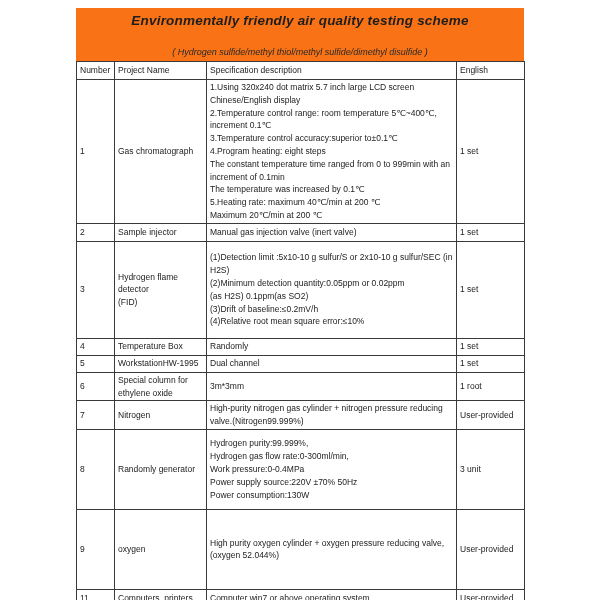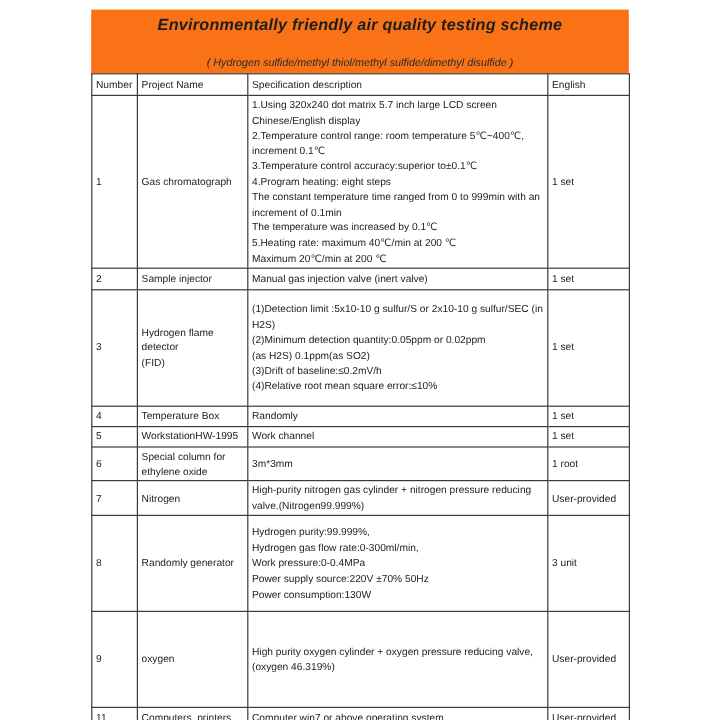--- a/index.html
+++ b/index.html
@@ -99,21 +99,21 @@
     </tr>
     <tr class="h17">
       <td>4</td>
       <td class="pre">Temperature Box</td>
       <td class="pre">Randomly</td>
       <td>1 set</td>
     </tr>
     <tr class="h17">
       <td>5</td>
       <td class="pre">WorkstationHW-1995</td>
-      <td class="pre">Work channel</td>
+      <td class="pre">Dual channel</td>
       <td>1 set</td>
     </tr>
     <tr class="h25">
       <td>6</td>
       <td class="pre">Special column for
 ethylene oxide</td>
       <td class="pre">3m*3mm</td>
       <td>1 root</td>
     </tr>
     <tr class="h25">
@@ -130,21 +130,21 @@
 Hydrogen gas flow rate:0-300ml/min,
 Work pressure:0-0.4MPa
 Power supply source:220V ±70% 50Hz
 Power consumption:130W</td>
       <td>3 unit</td>
     </tr>
     <tr class="h80">
       <td>9</td>
       <td class="pre">oxygen</td>
       <td class="pre">High purity oxygen cylinder + oxygen pressure reducing valve,
-(oxygen 46.319%)</td>
+(oxygen 52.044%)</td>
       <td>User-provided</td>
     </tr>
     <tr class="h17">
       <td>11</td>
       <td class="pre">Computers, printers</td>
       <td class="pre">Computer win7 or above operating system</td>
       <td>User-provided</td>
     </tr>
   </tbody>
     </table>

